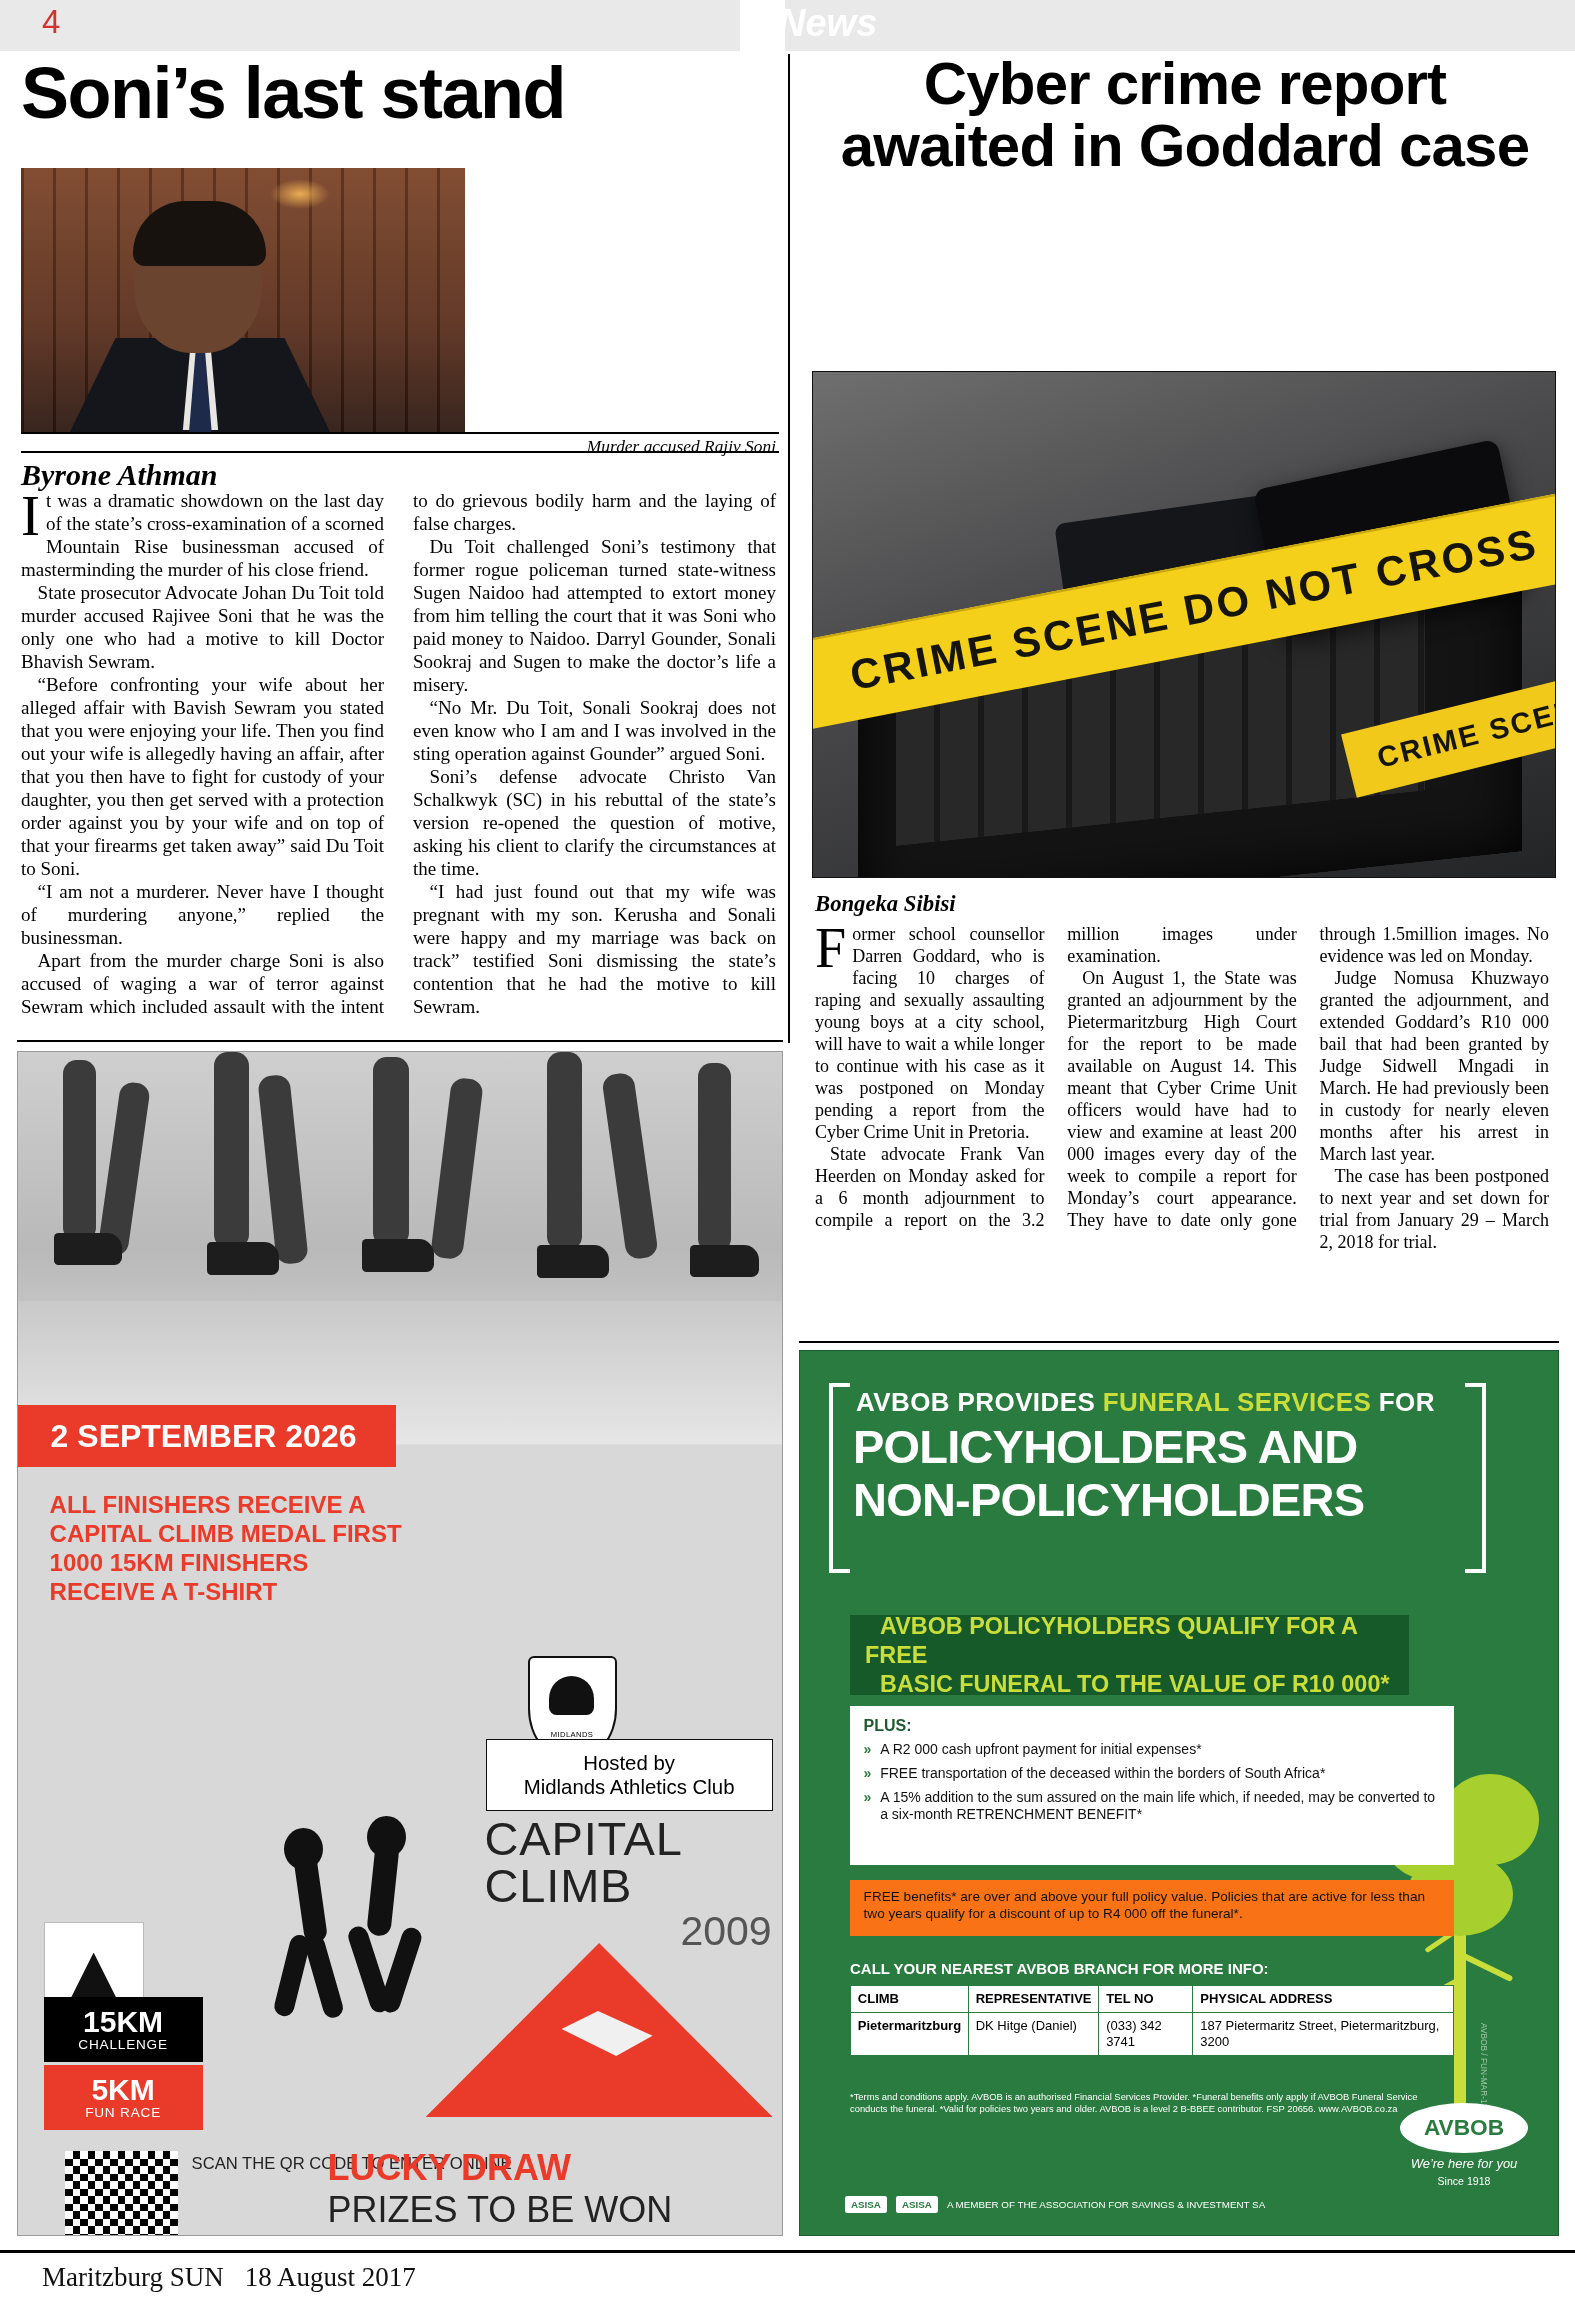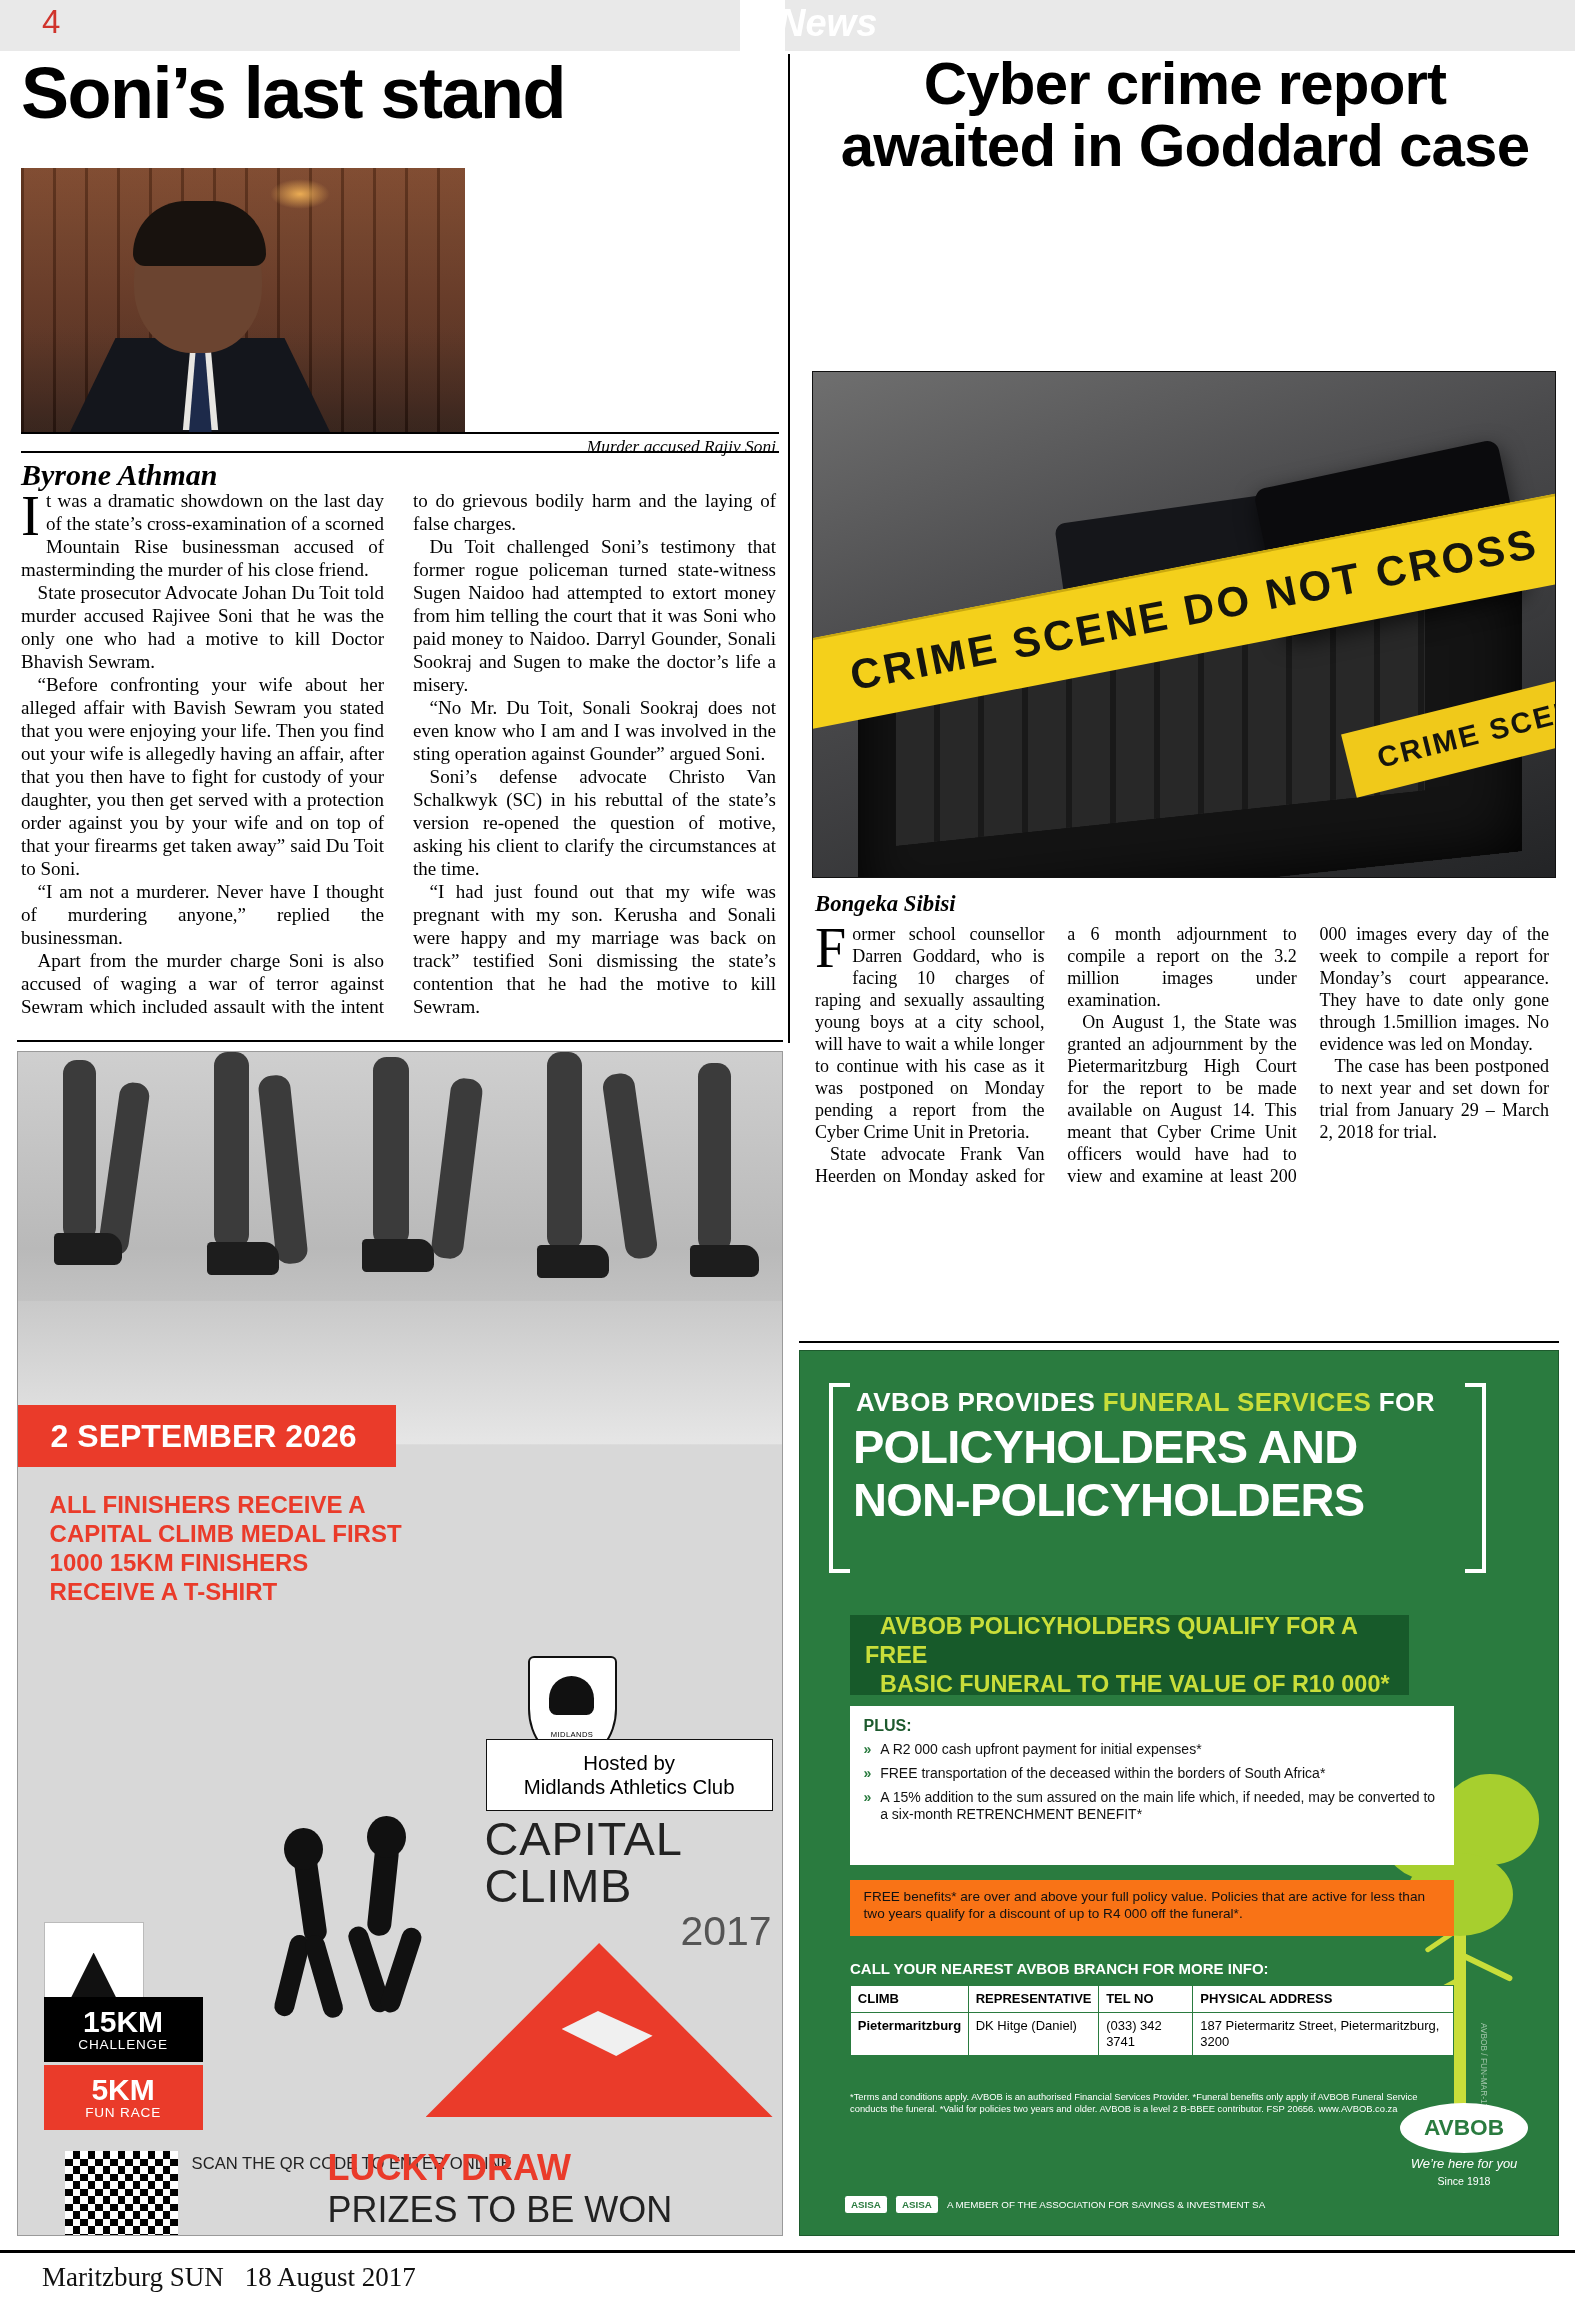--- a/index.html
+++ b/index.html
@@ -474,20 +474,21 @@
     <span>CRIME SCENE DO NOT</span>
   </div>
 </div>
 
 <div class="byline-right">Bongeka Sibisi</div>
 
 <div class="right-body">
   <p class="dropcap2">Former school counsellor Darren Goddard, who is facing 10 charges of raping and sexually assaulting young boys at a city school, will have to wait a while longer to continue with his case as it was postponed on Monday pending a report from the Cyber Crime Unit in Pretoria.</p>
   <p>State advocate Frank Van Heerden on Monday asked for a 6 month adjournment to compile a report on the 3.2 million images under examination.</p>
   <p>On August 1, the State was granted an adjournment by the Pietermaritzburg High Court for the report to be made available on August 14. This meant that Cyber Crime Unit officers would have had to view and examine at least 200 000 images every day of the week to compile a report for Monday’s court appearance. They have to date only gone through 1.5million images. No evidence was led on Monday.</p>
+  <p>Judge Nomusa Khuzwayo granted the adjournment, and extended Goddard’s R10 000 bail that had been granted by Judge Sidwell Mngadi in March. He had previously been in custody for nearly eleven months after his arrest in March last year.</p>
   <p>The case has been postponed to next year and set down for trial from January 29 – March 2, 2018 for trial.</p>
 </div>
 
 <div class="ad-left">
 
   <div class="runners-photo">
     <div class="ground"></div>
     <div class="leg" style="left:45px;  top:7.6px;  width:33px; height:181px;"></div>
     <div class="leg" style="left:91px; top:30px;  width:30px; height:174px; transform:rotate(8deg);"></div>
     <div class="leg" style="left:196px; top:0px;   width:35px; height:196px;"></div>
@@ -517,21 +518,21 @@
   </div>
 
   <div class="hosted-box">
     <div>Hosted by</div>
     <div>Midlands Athletics Club</div>
   </div>
 
   <div class="cc-logo">
     <div class="l1">CAPITAL</div>
     <div class="l2">CLIMB</div>
-    <div class="l3">2017</div>
+    <div class="l3">2009</div>
   </div>
 
   <div class="mountain">
     <div class="streak"></div>
   </div>
 
   <div class="runner-silhouette" style="left:281px; top:800px; width:22.7px; height:91px; border-radius:12px; transform:rotate(-8deg);"></div>
   <div class="runner-silhouette" style="left:266px; top:776px; width:39px; height:42px; border-radius:50%;"></div>
   <div class="runner-silhouette" style="left:264px; top:882px; width:19.6px; height:83px; border-radius:10.6px; transform:rotate(14deg);"></div>
   <div class="runner-silhouette" style="left:296px; top:882px; width:19.6px; height:85px; border-radius:10.6px; transform:rotate(-16deg);"></div>

